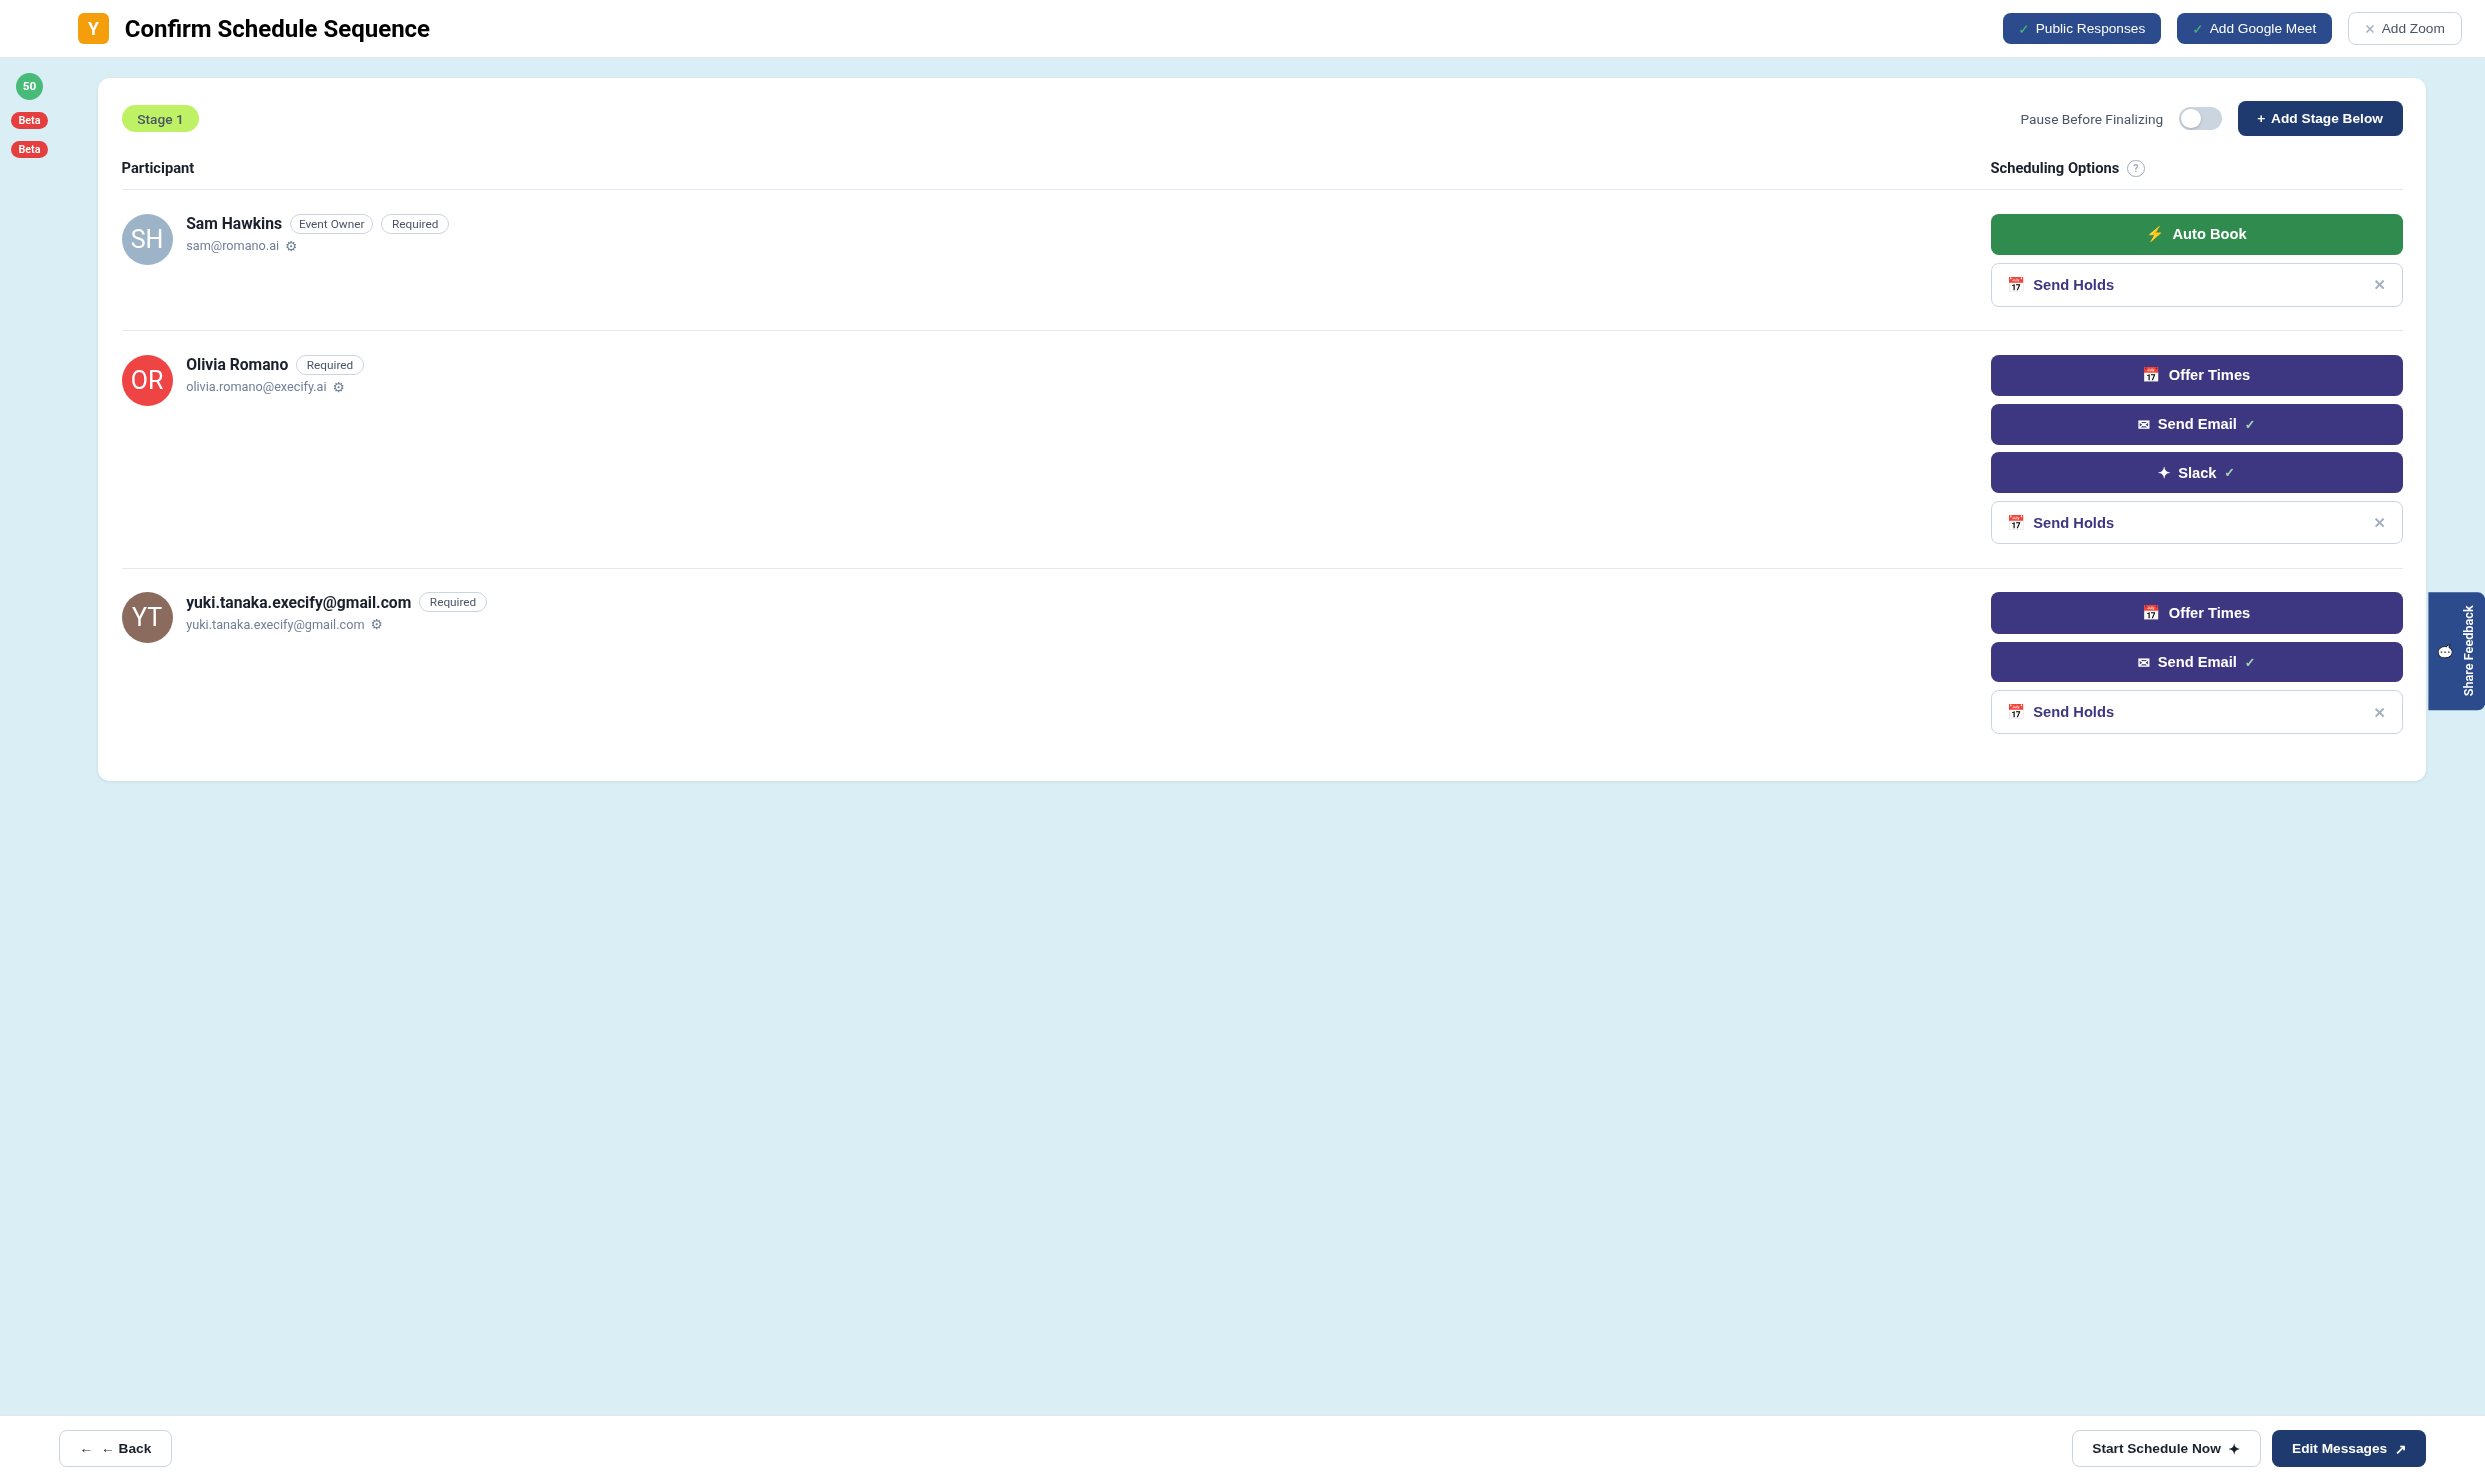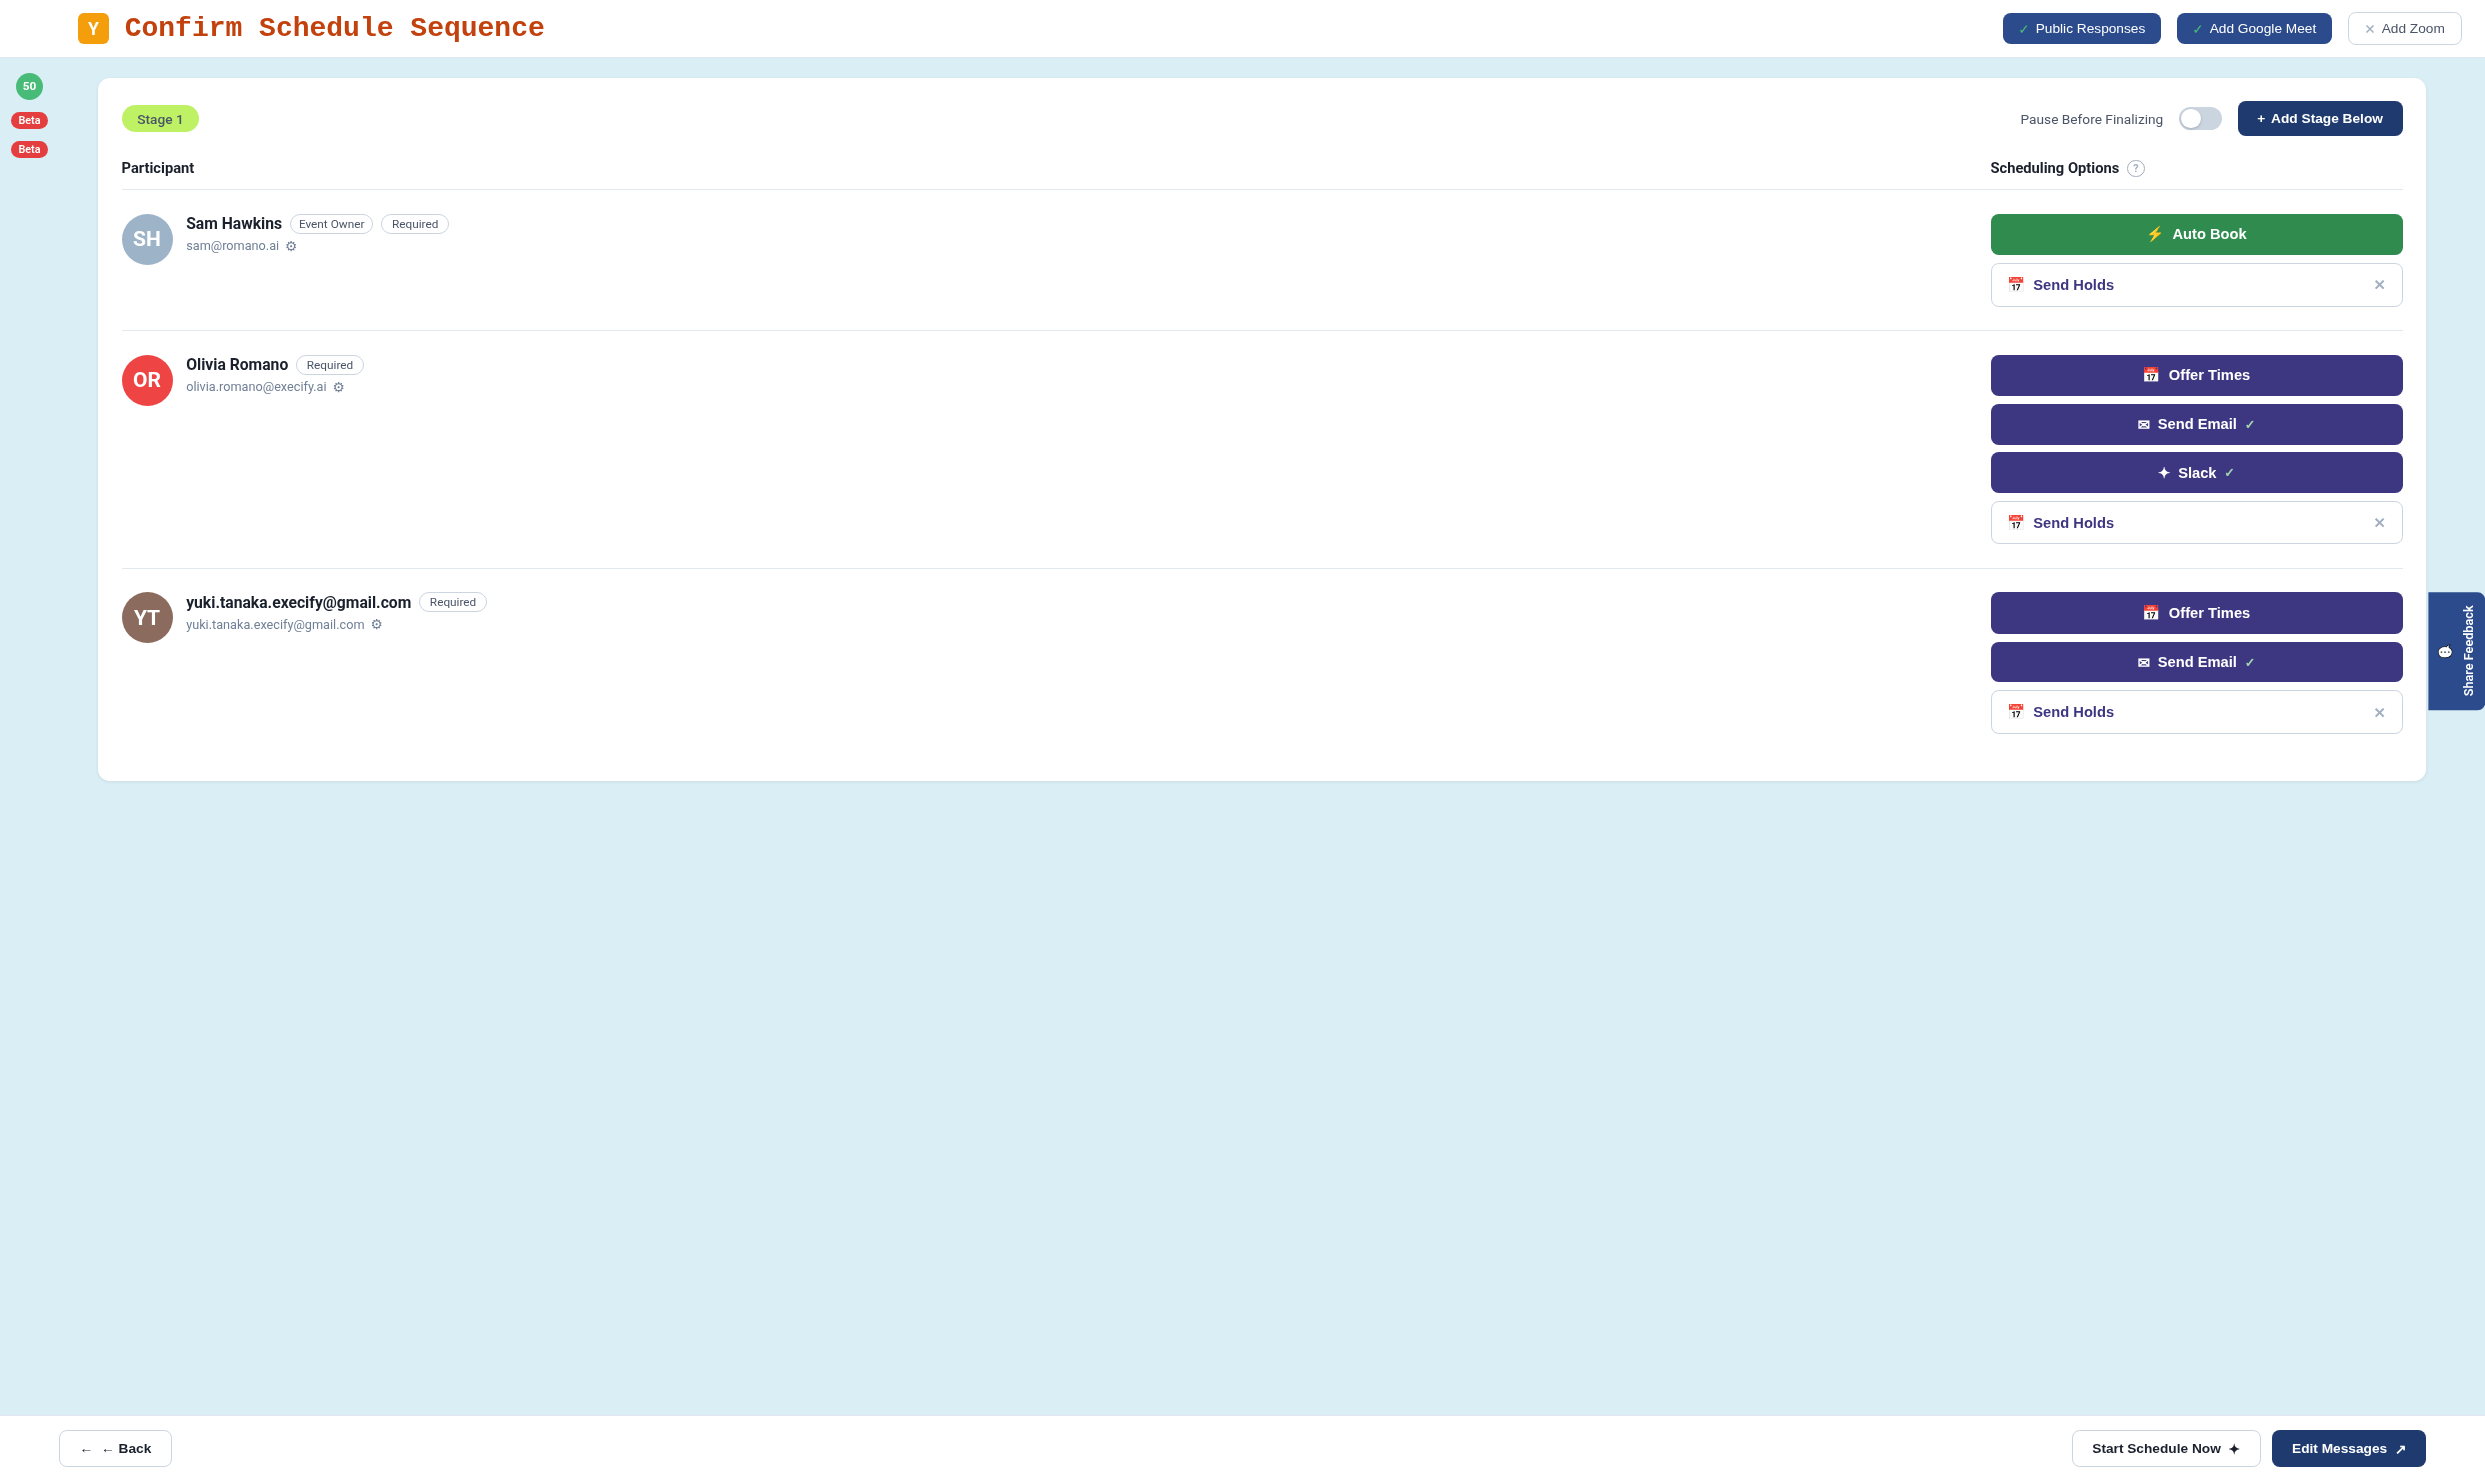--- a/index.html
+++ b/index.html
@@ -33,25 +33,24 @@
       border-radius: 5.9px;
       display: flex;
       align-items: center;
       justify-content: center;
       color: white;
       font-weight: bold;
       font-size: 17.6px;
     }
 
     .header-title {
-      font-size: 28px;
+      font-size: 24px;
       font-weight: 700;
-      color: #c2410c;
+      color: #000000;
       flex: 1;
-      font-family: Liberation Mono, monospace;
     }
 
     .header-btn {
       display: flex;
       align-items: center;
       gap: 5.9px;
       padding: 7.8px 15.7px;
       border-radius: 7.8px;
       border: none;
       cursor: pointer;
@@ -206,22 +205,22 @@
     }
 
     .avatar-placeholder {
       width: 51px;
       height: 51px;
       border-radius: 50%;
       flex-shrink: 0;
       display: flex;
       align-items: center;
       justify-content: center;
-      font-size: 21px;
-      font-weight: 700;
+      font-size: 25px;
+      font-weight: 400;
       color: white;
     }
 
     .avatar-1 { background: #9db3c8; }
     .avatar-2 { background: #ef4444; }
     .avatar-3 { background: #8b6b5e; }
 
     .participant-details {
       display: flex;
       flex-direction: column;

